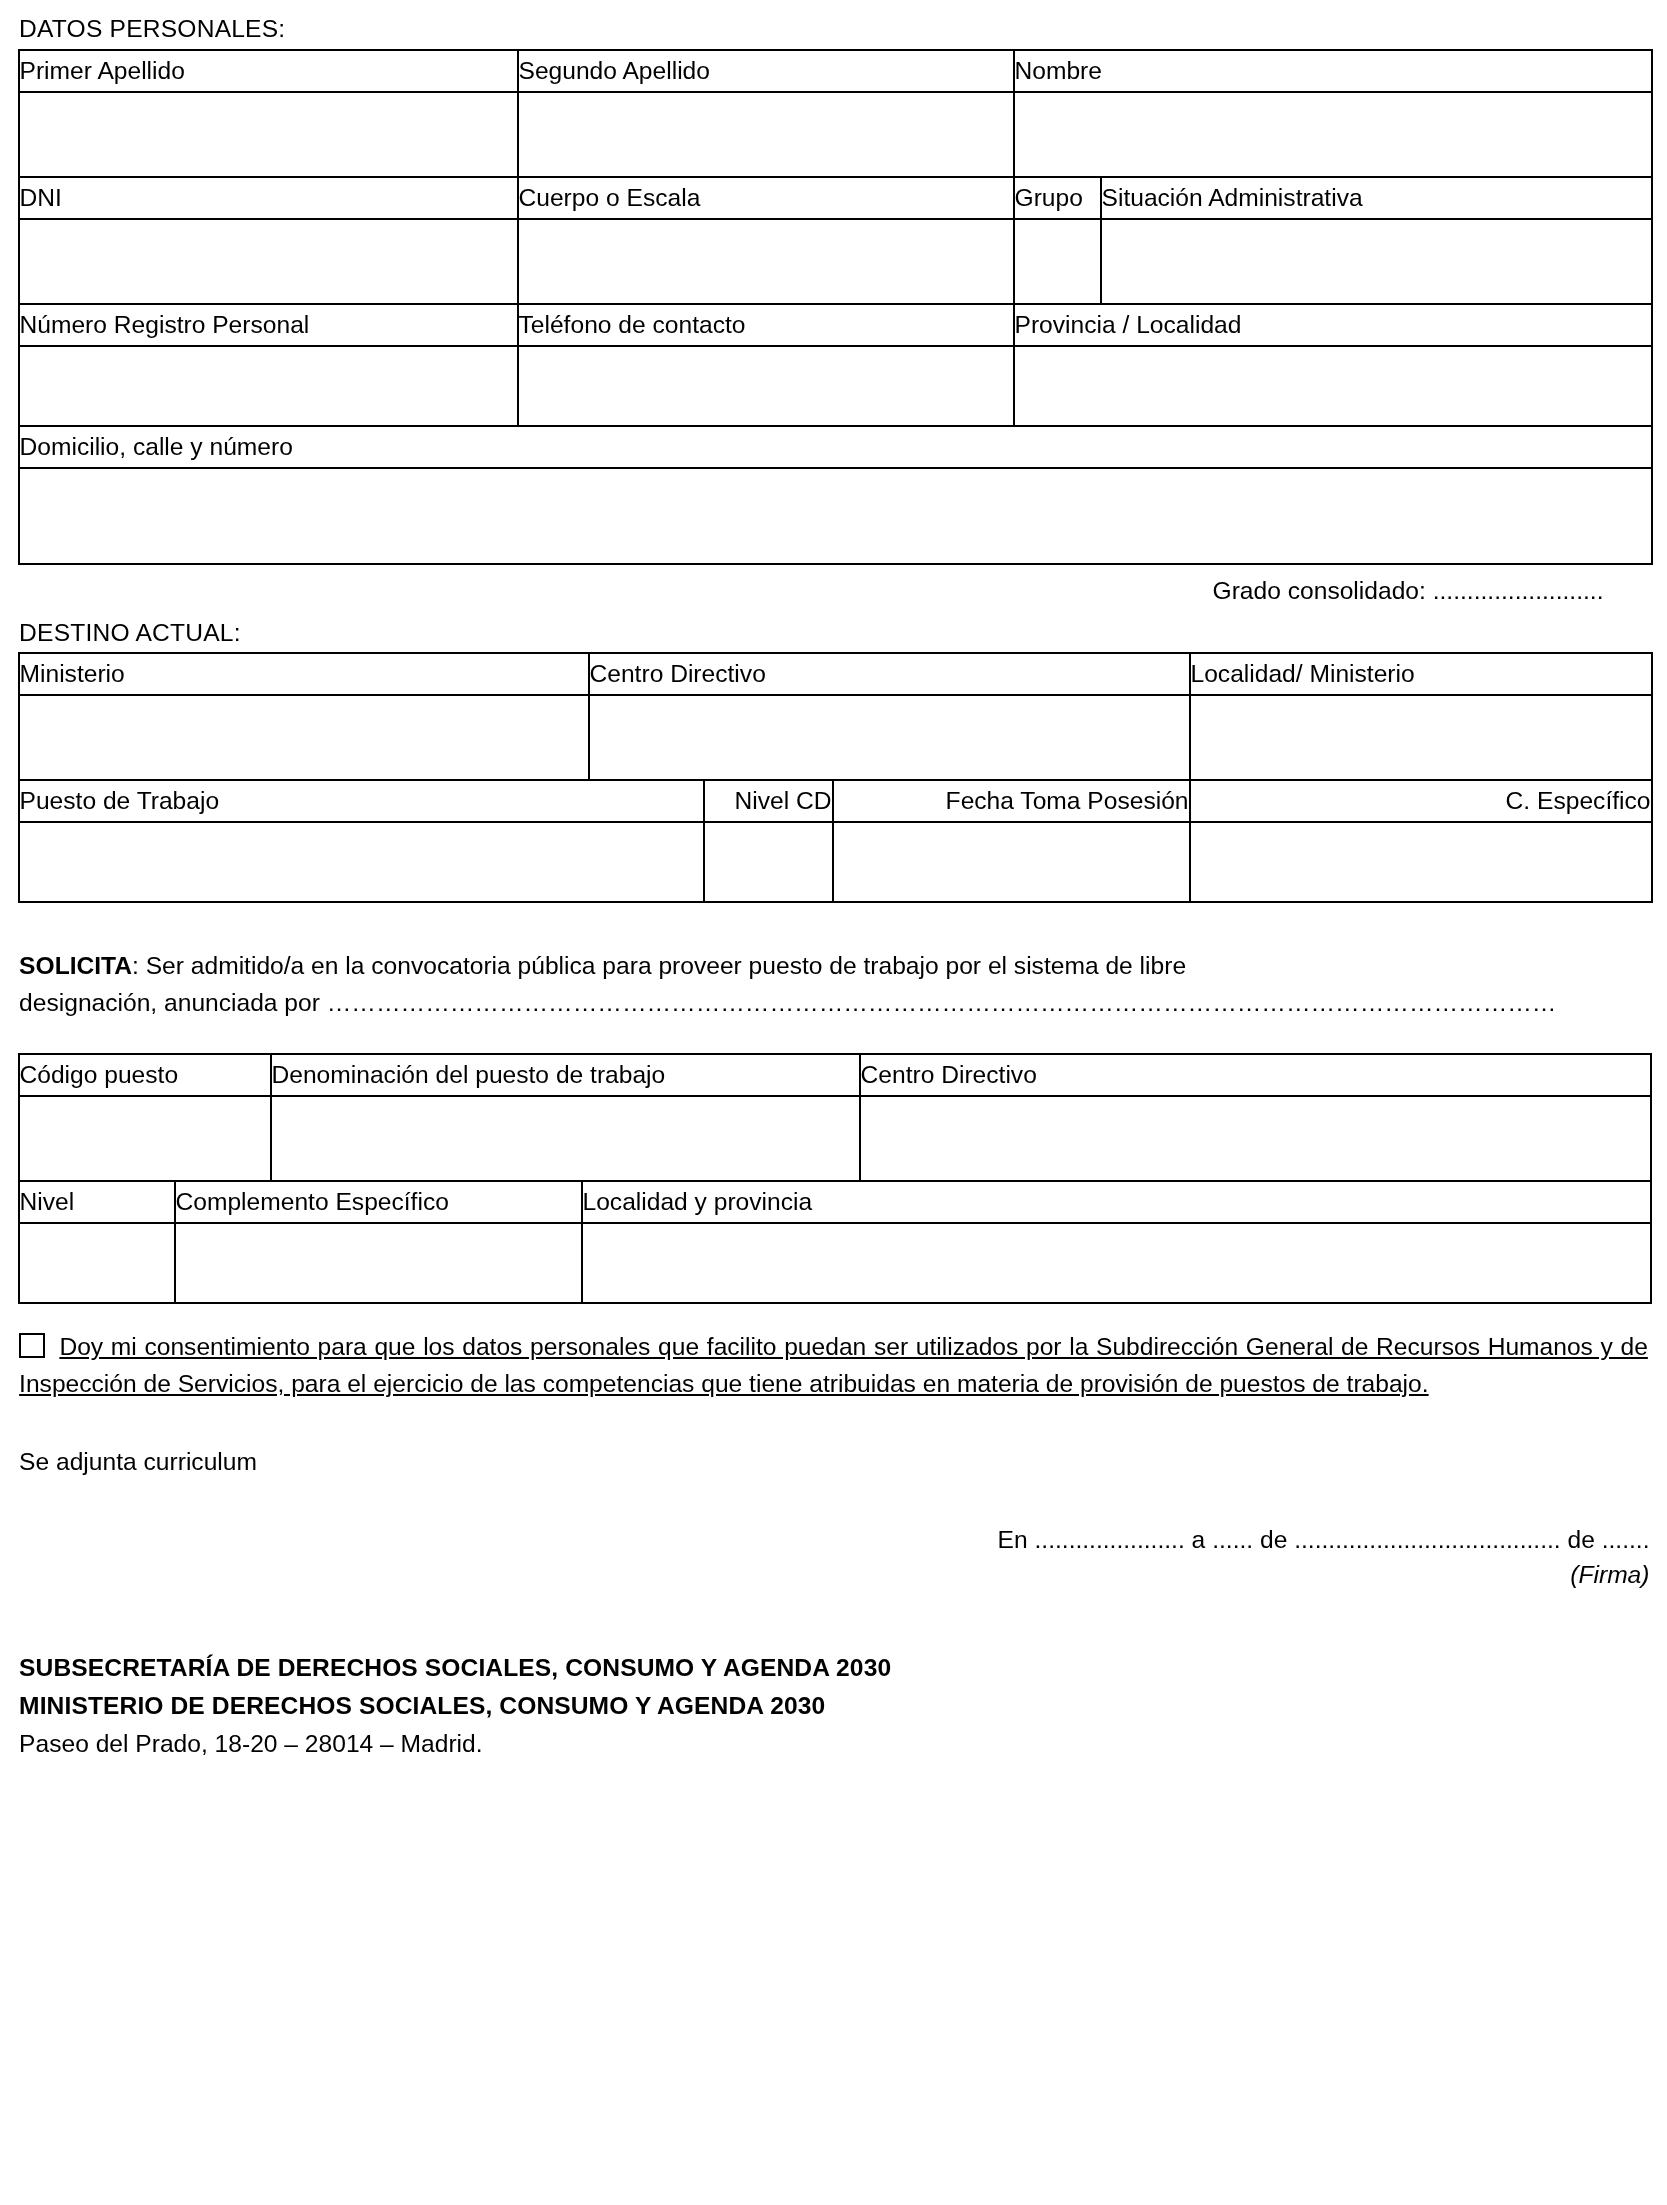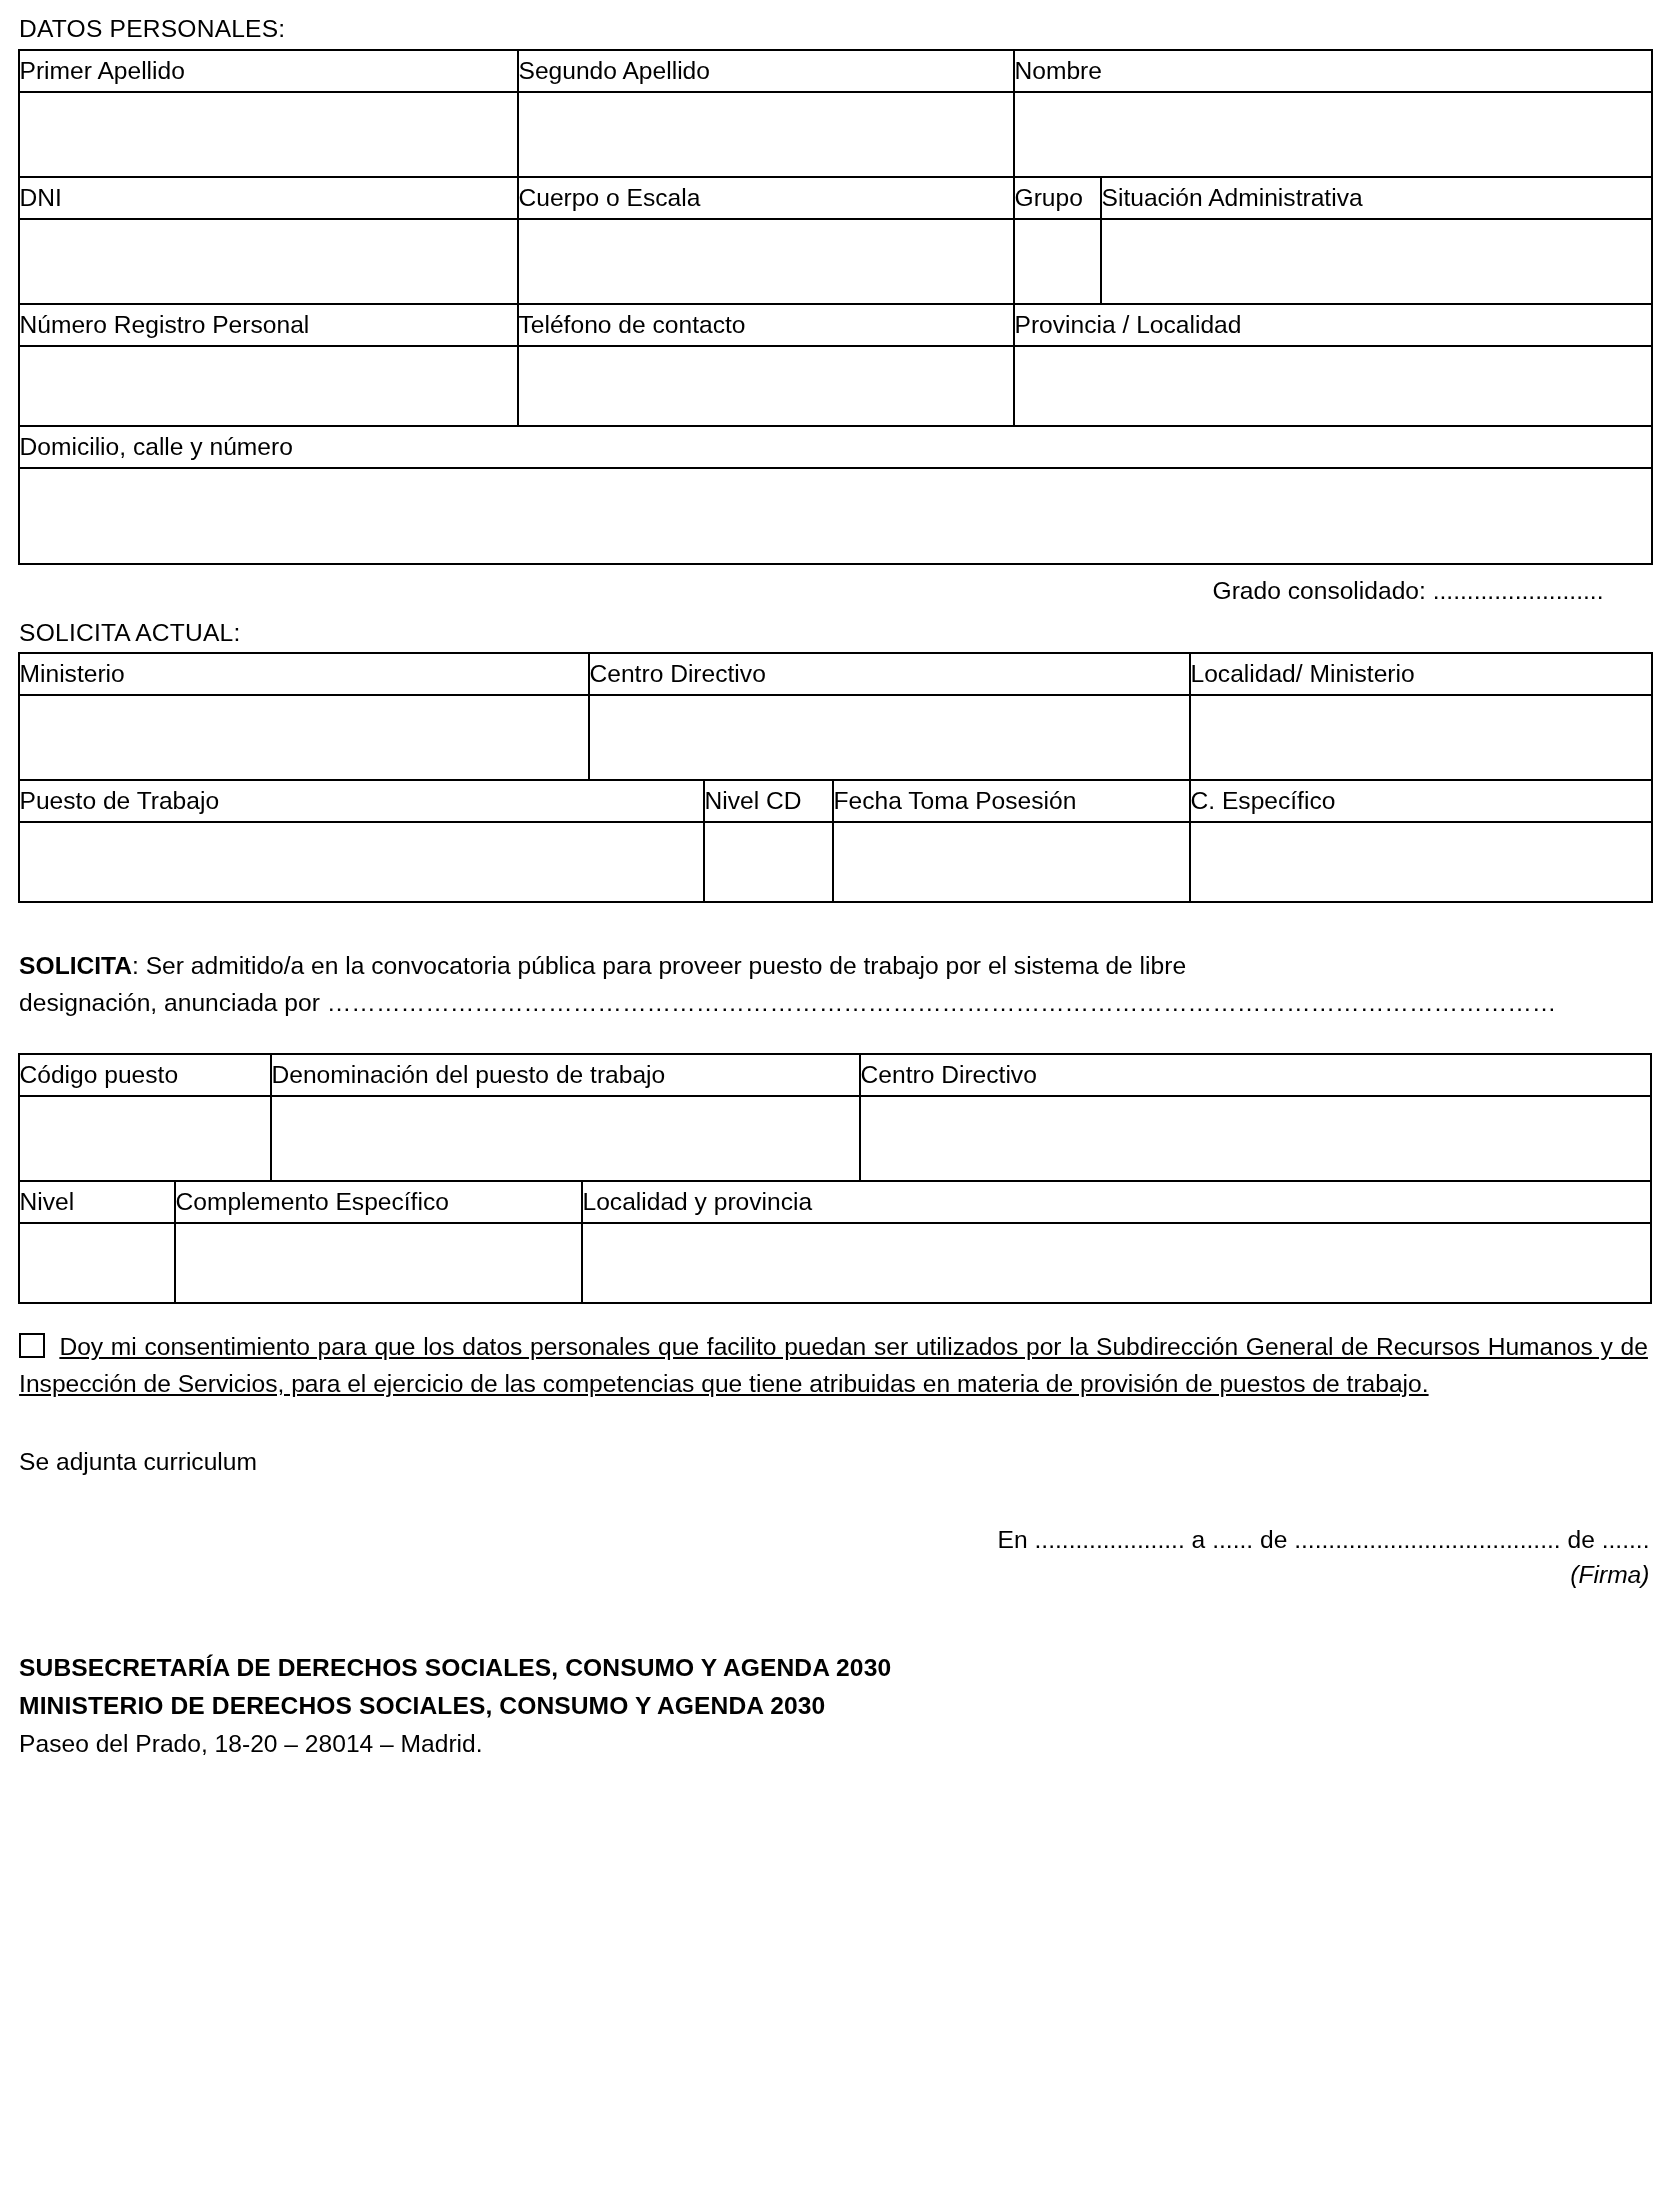--- a/index.html
+++ b/index.html
@@ -44,21 +44,21 @@
   }
   td.hdr {
     height: 40px;
     font-size: 24.6px;
     line-height: 40px;
     padding: 0 0 0 12.7px;
     white-space: nowrap;
     overflow: hidden;
   }
   td.hdr.center {
-    text-align: left;
+    text-align: right;
     padding-left: 0;
   }
   td.blank {
     height: 83px;
   }
   td.blank.tall {
     height: 94px;
   }
   td.blank.short {
     height: 78px;
@@ -202,21 +202,21 @@
       </tr>
       <tr>
         <td class="blank tall" colspan="6"></td>
       </tr>
     </tbody>
   </table>
 
   <div class="grado-row">Grado consolidado: .........................</div>
 
   <div class="gap-14"></div>
-  <div class="section-label">SOLICITA ACTUAL:</div>
+  <div class="section-label">DESTINO ACTUAL:</div>
 
   <table class="form">
     <colgroup>
       <col style="width:570px">
         <col style="width:115px">
         <col style="width:129px">
       <col style="width:357px">
         <col style="width:462px">
     </colgroup>
     <tbody>

